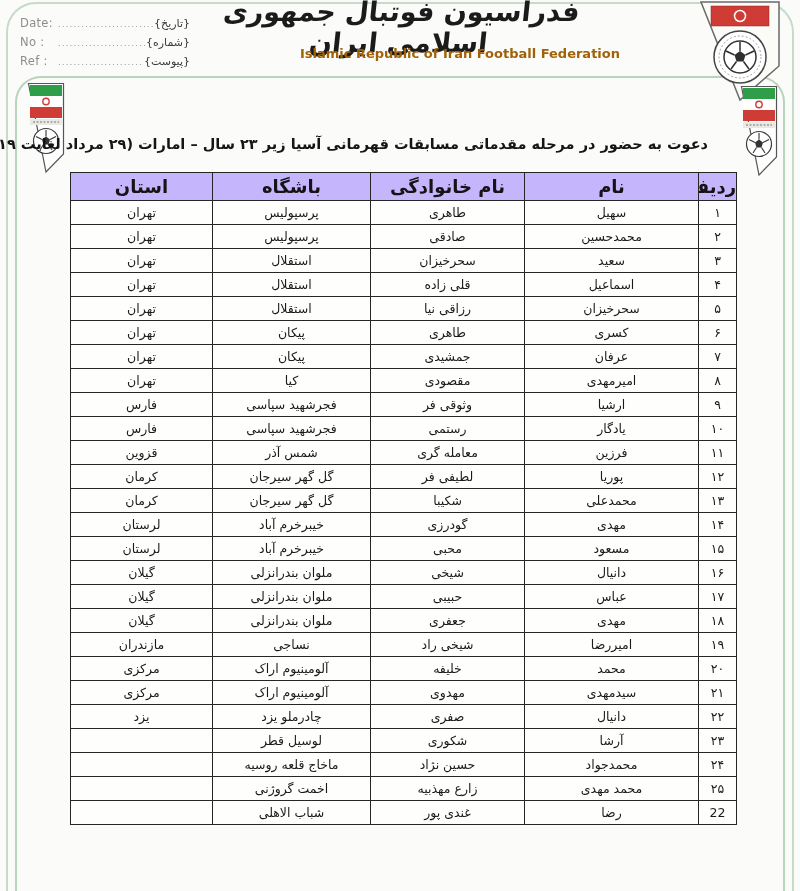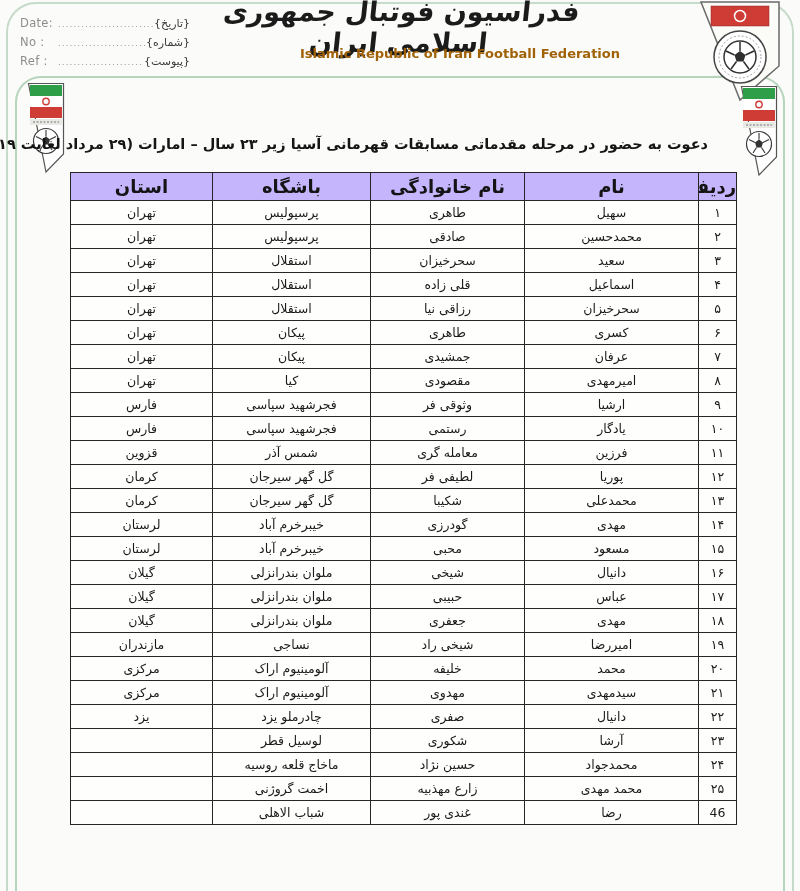--- a/index.html
+++ b/index.html
@@ -341,20 +341,20 @@
         <td></td>
       </tr>
       <tr>
         <td>۲۵</td>
         <td>محمد مهدی</td>
         <td>زارع مهذبیه</td>
         <td>اخمت گروژنی</td>
         <td></td>
       </tr>
       <tr>
-        <td>46</td>
+        <td>22</td>
         <td>رضا</td>
         <td>غندی پور</td>
         <td>شباب الاهلی</td>
         <td></td>
       </tr>
     </tbody>
 </table>
 
 </body></html>

